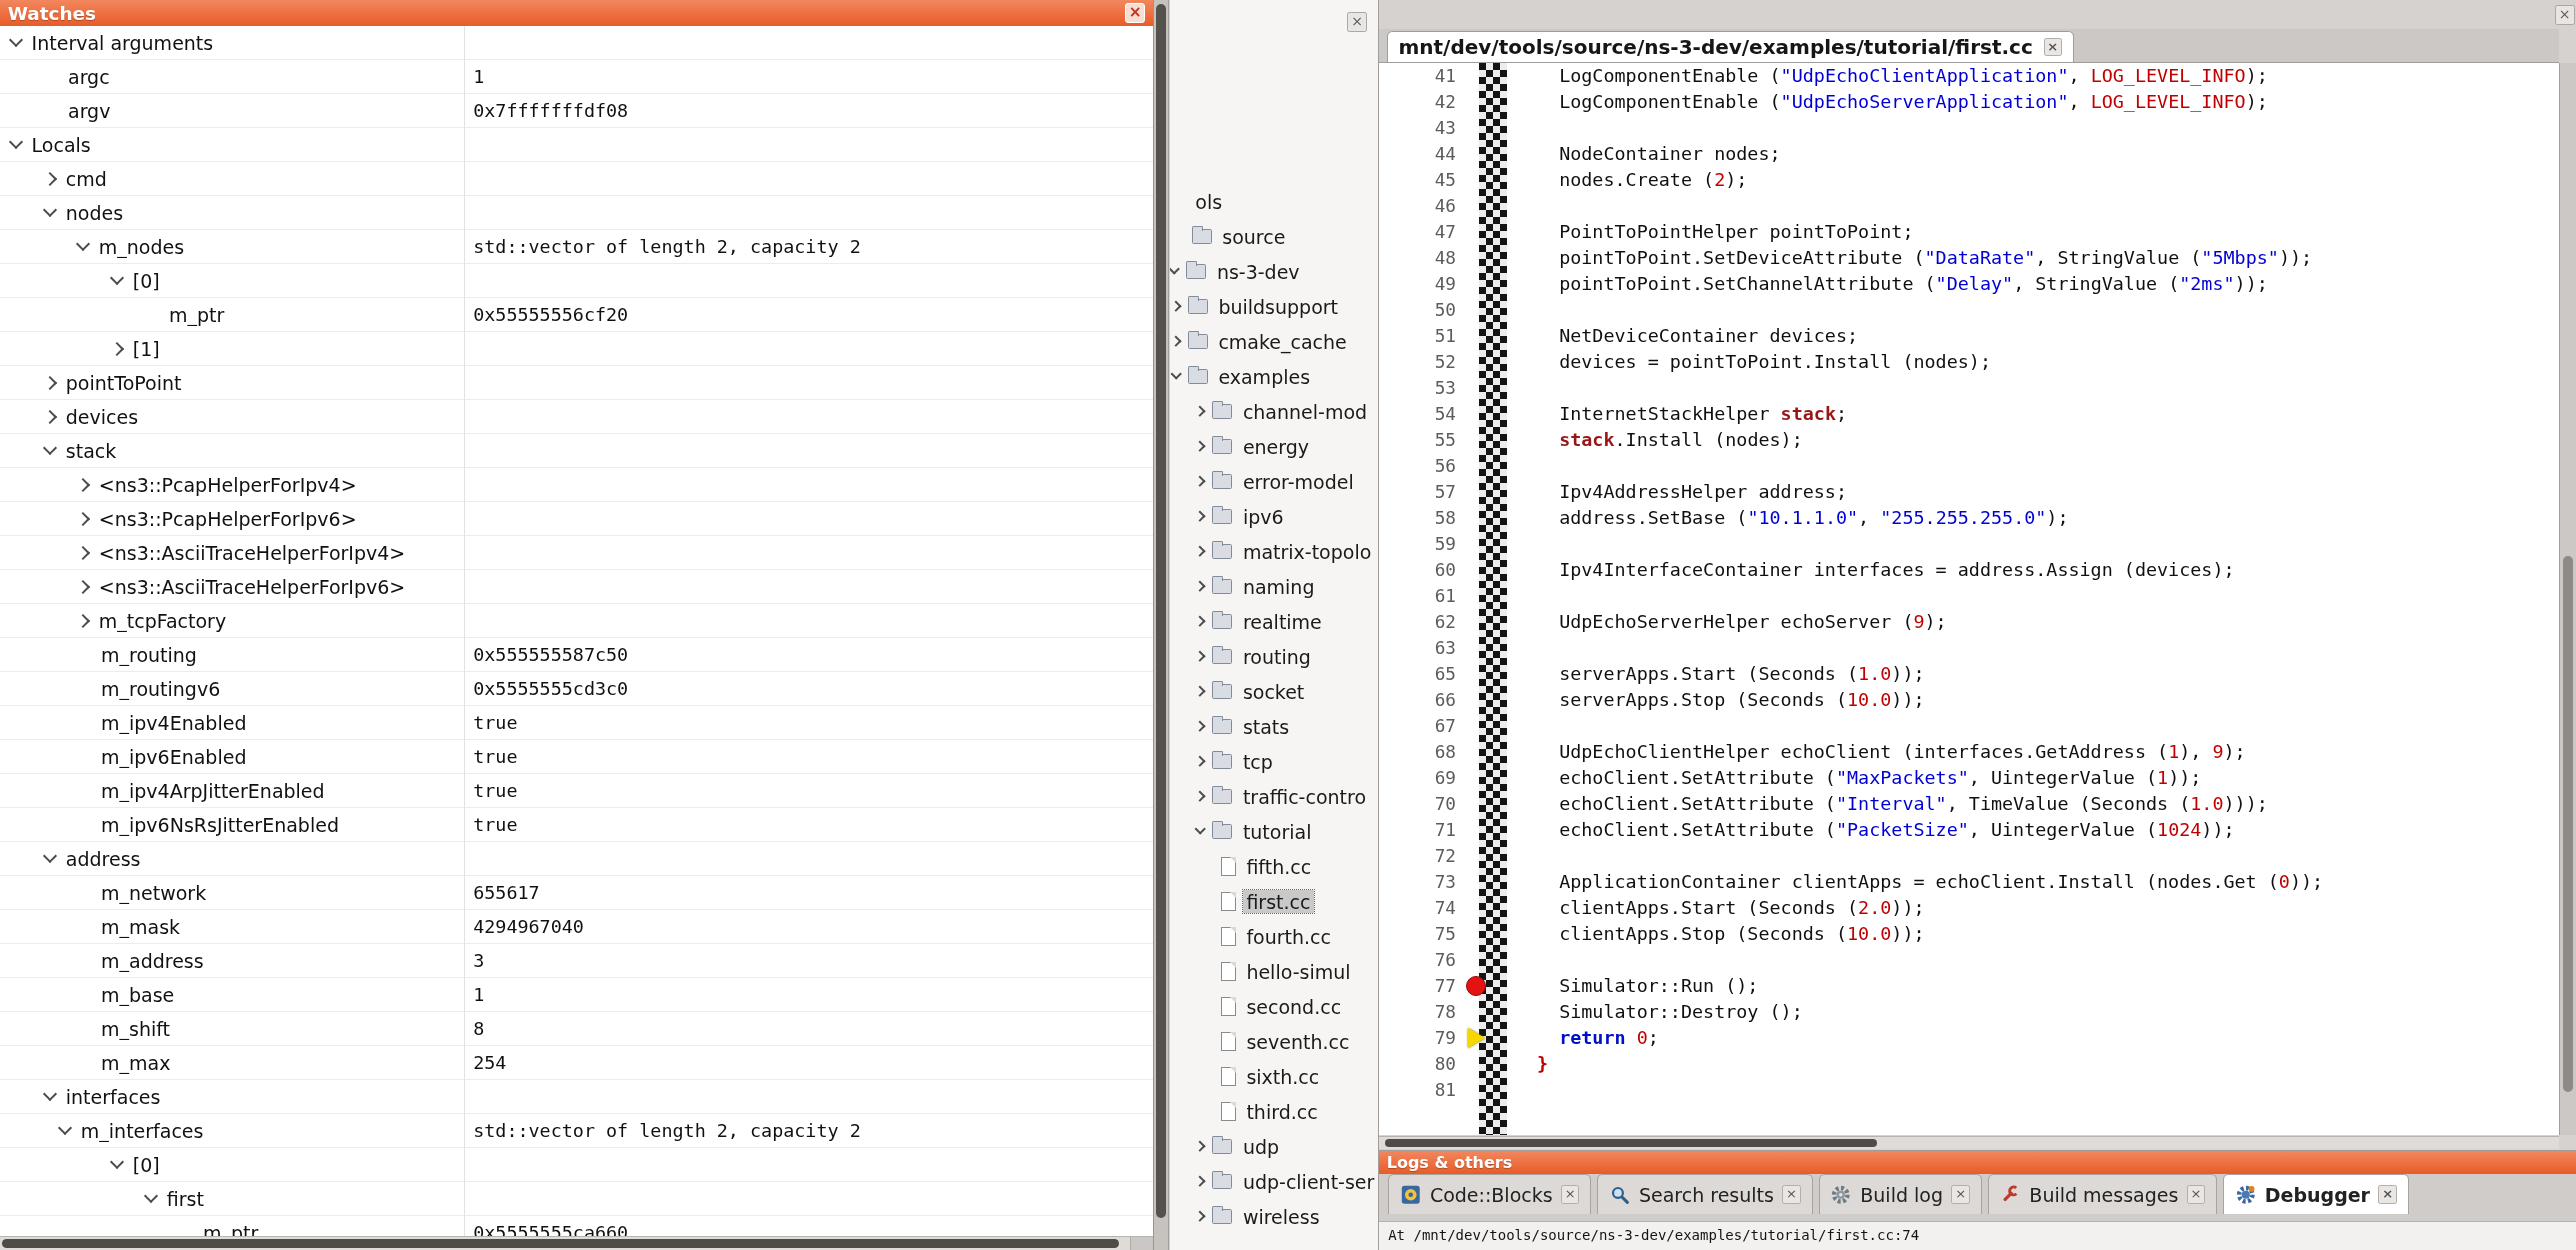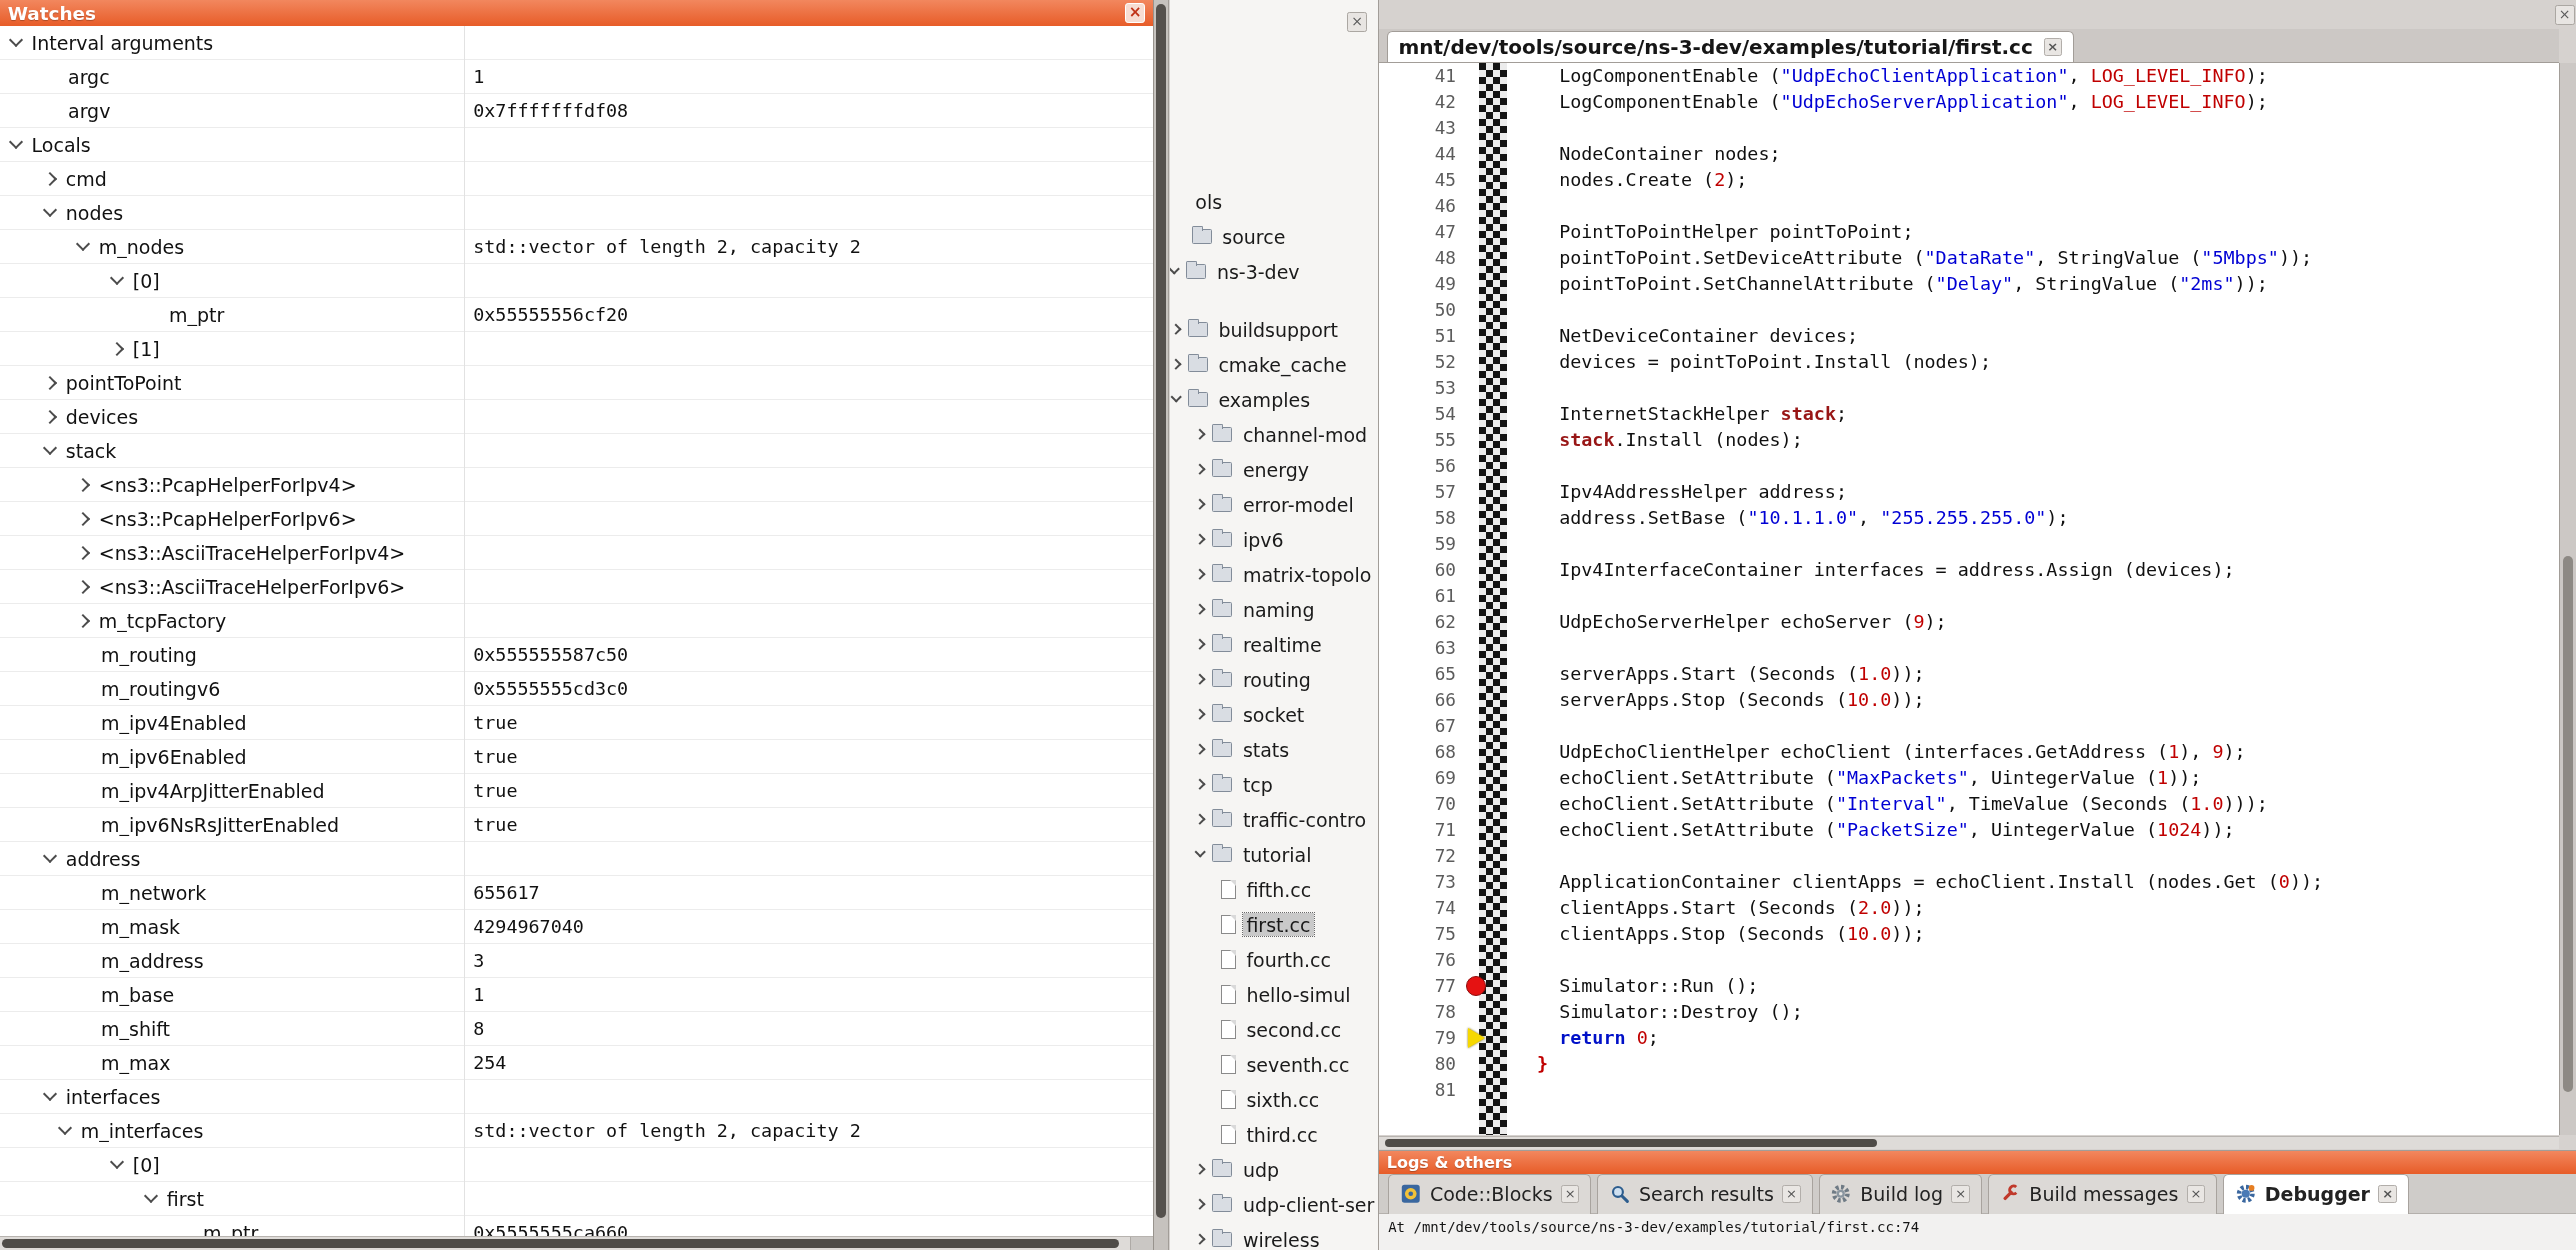--- a/index.html
+++ b/index.html
@@ -63,21 +63,21 @@
   .sg-h{color:#981616;font-weight:bold}
   .sg-b{color:#c00000;font-weight:bold}
   .e-vscroll{position:absolute;top:63px;right:0;width:17px;bottom:15.4px;background:#ccc8c5;border-left:0.8px solid #a29d98}
   .e-vscroll .thumb{position:absolute;left:3.1px;right:3.1px;top:46%;height:50%;background:#8d8984;border-radius:5.4px}
   .e-hscroll{position:absolute;left:0;right:17px;bottom:1.5px;height:13px;background:#dedbd8;border-top:0.8px solid #b7b3af}
   .e-hscroll .thumb{position:absolute;left:6.1px;top:2.3px;width:492px;height:8.4px;background:#4f4c48;border-radius:4.6px}
 
   
   .logs{position:absolute;left:1379px;top:1150px;right:0;bottom:0;background:#e9e7e4;border-top:0.8px solid #a29d98;display:flex;flex-direction:column}
   .logs .titlebar{height:23px;font-size:16px}
-  .log-tabs{height:40px;background:#cfccc9;display:flex;align-items:center;padding:0 0 0 9.2px;gap:6.1px;border-bottom:0.8px solid #b4b0ac;flex:0 0 auto}
+  .log-tabs{height:48px;background:#cfccc9;display:flex;align-items:flex-start;padding:0 0 0 9.2px;gap:6.1px;border-bottom:0.8px solid #b4b0ac;flex:0 0 auto}
   .ltab{height:40px;display:flex;align-items:center;gap:8.4px;padding:0 10.8px;background:#dcd9d6;border:0.8px solid #a8a39e;border-bottom:none;border-radius:5.4px 5.4px 0 0;font-size:19px;color:#222;white-space:nowrap}
   .ltab.active{background:#fff;font-weight:bold}
   .l-icon{width:21.5px;height:21.5px;display:inline-flex;flex:0 0 auto}
   .log-status{flex:1;display:flex;align-items:flex-start;padding:5.4px 0 0 9.2px;font-family:"DejaVu Sans Mono",monospace;font-size:14px;color:#141414;background:#f2f1f0}
 </style>
 </head>
 <body>
 
 <div class="screen">
 
@@ -363,21 +363,21 @@
         <div class="p-item" style="padding-left: 1.5px;">
           <span class="chev-sp2"></span>
           <span class="icon-folder"></span>
           <span class="p-label">source</span>
         </div>
         <div class="p-item">
           <span class="chev open"></span>
           <span class="icon-folder"></span>
           <span class="p-label">ns-3-dev</span>
         </div>
-        <div class="p-item" style="padding-left: 1.5px; margin-top: 23px;">
+        <div class="p-item" style="padding-left: 1.5px;">
           <span class="chev"></span>
           <span class="icon-folder"></span>
           <span class="p-label">buildsupport</span>
         </div>
         <div class="p-item" style="padding-left: 1.5px;">
           <span class="chev"></span>
           <span class="icon-folder"></span>
           <span class="p-label">cmake_cache</span>
         </div>
         <div class="p-item" style="padding-left: 1.5px;">

